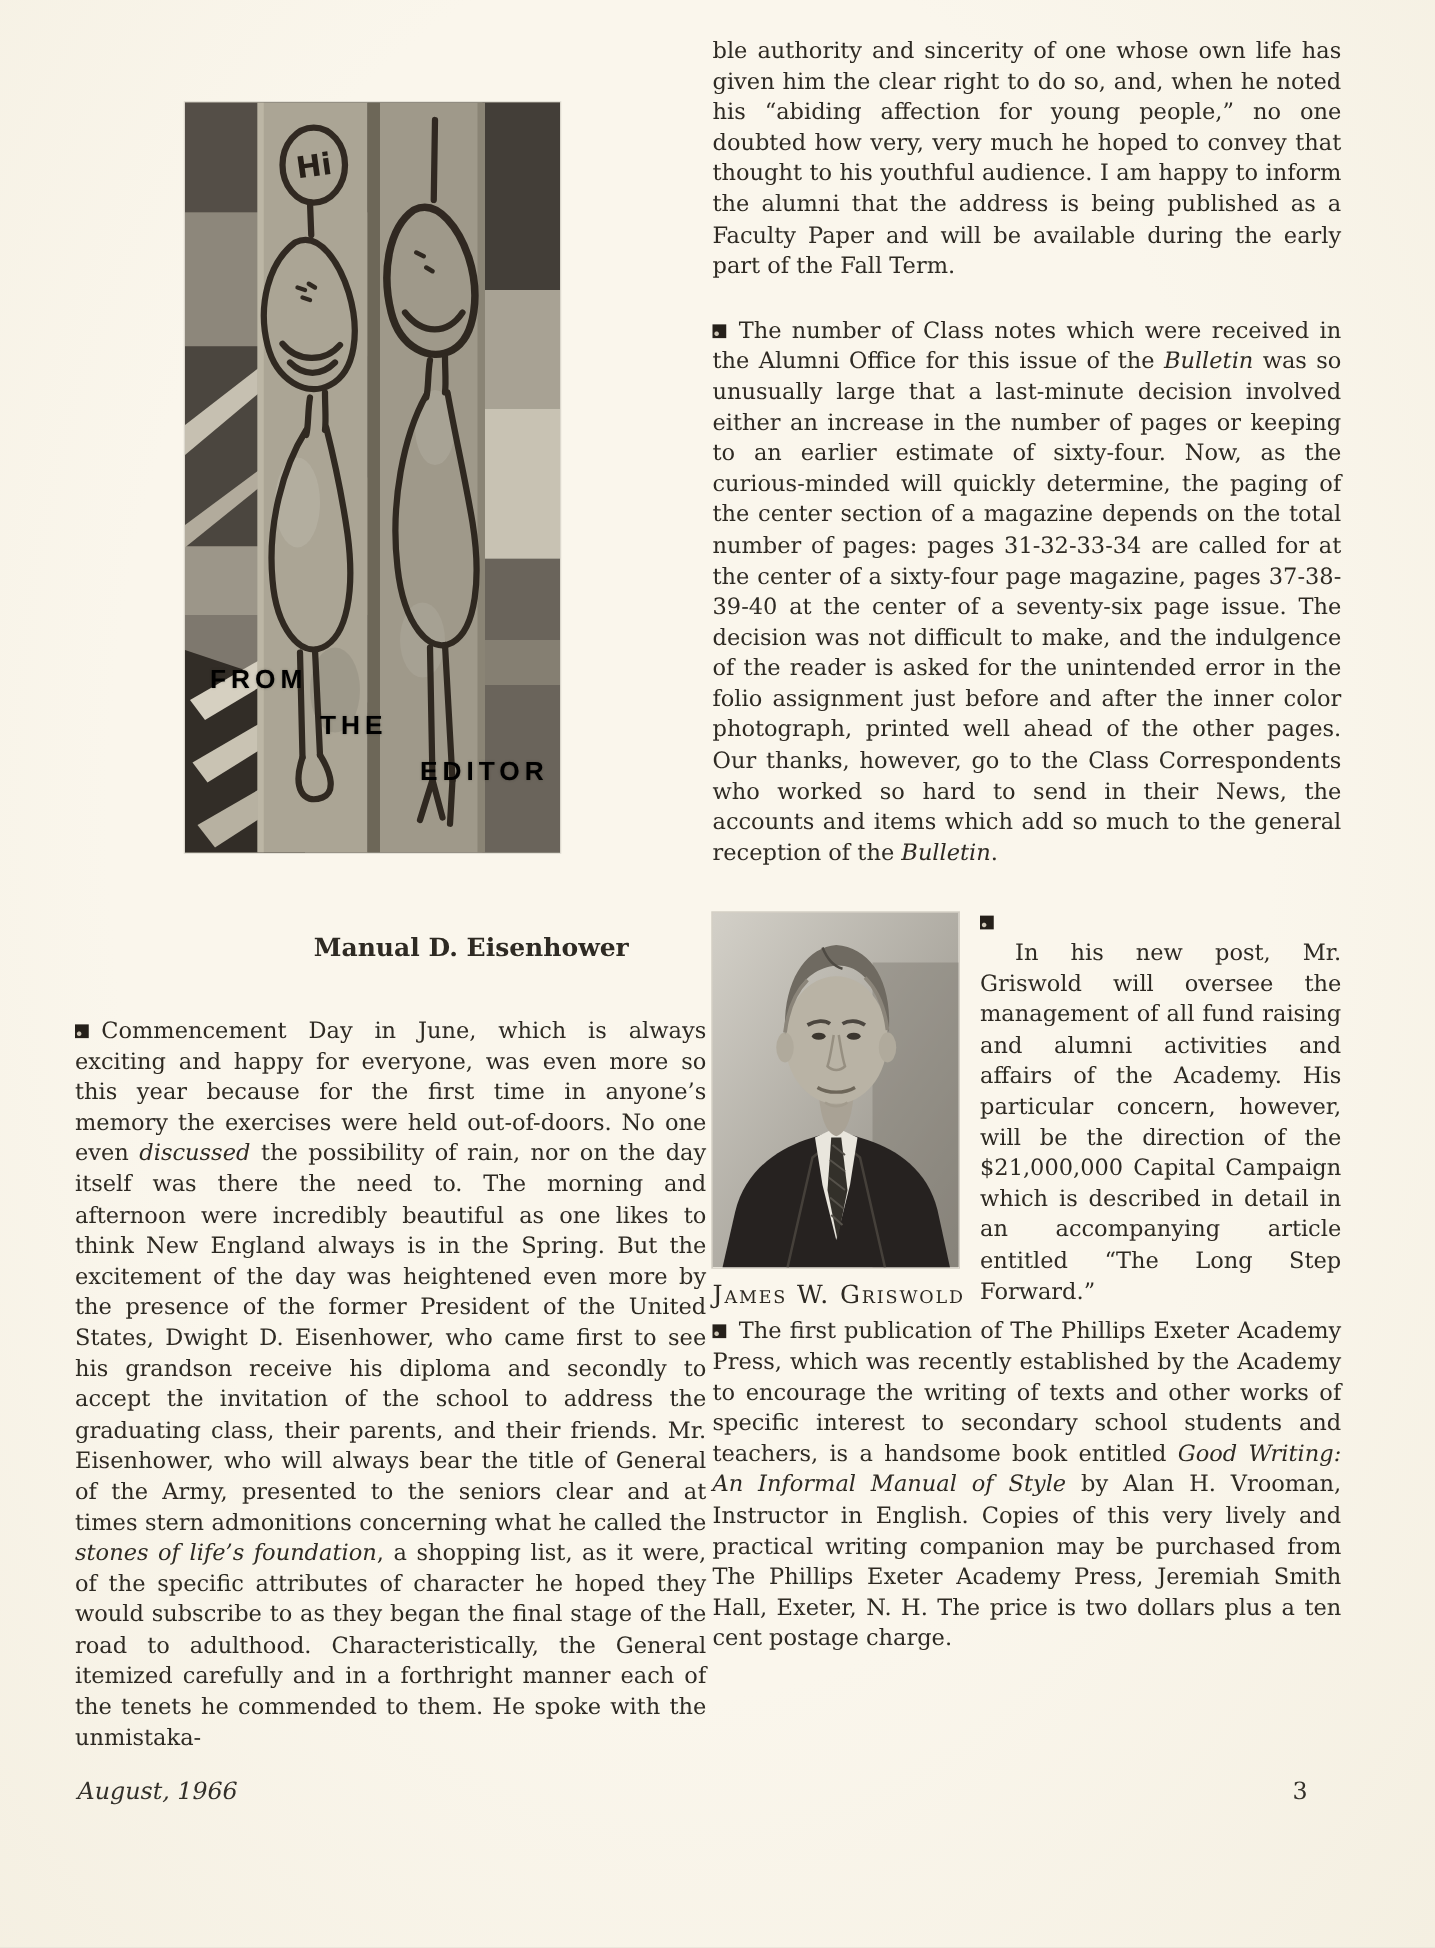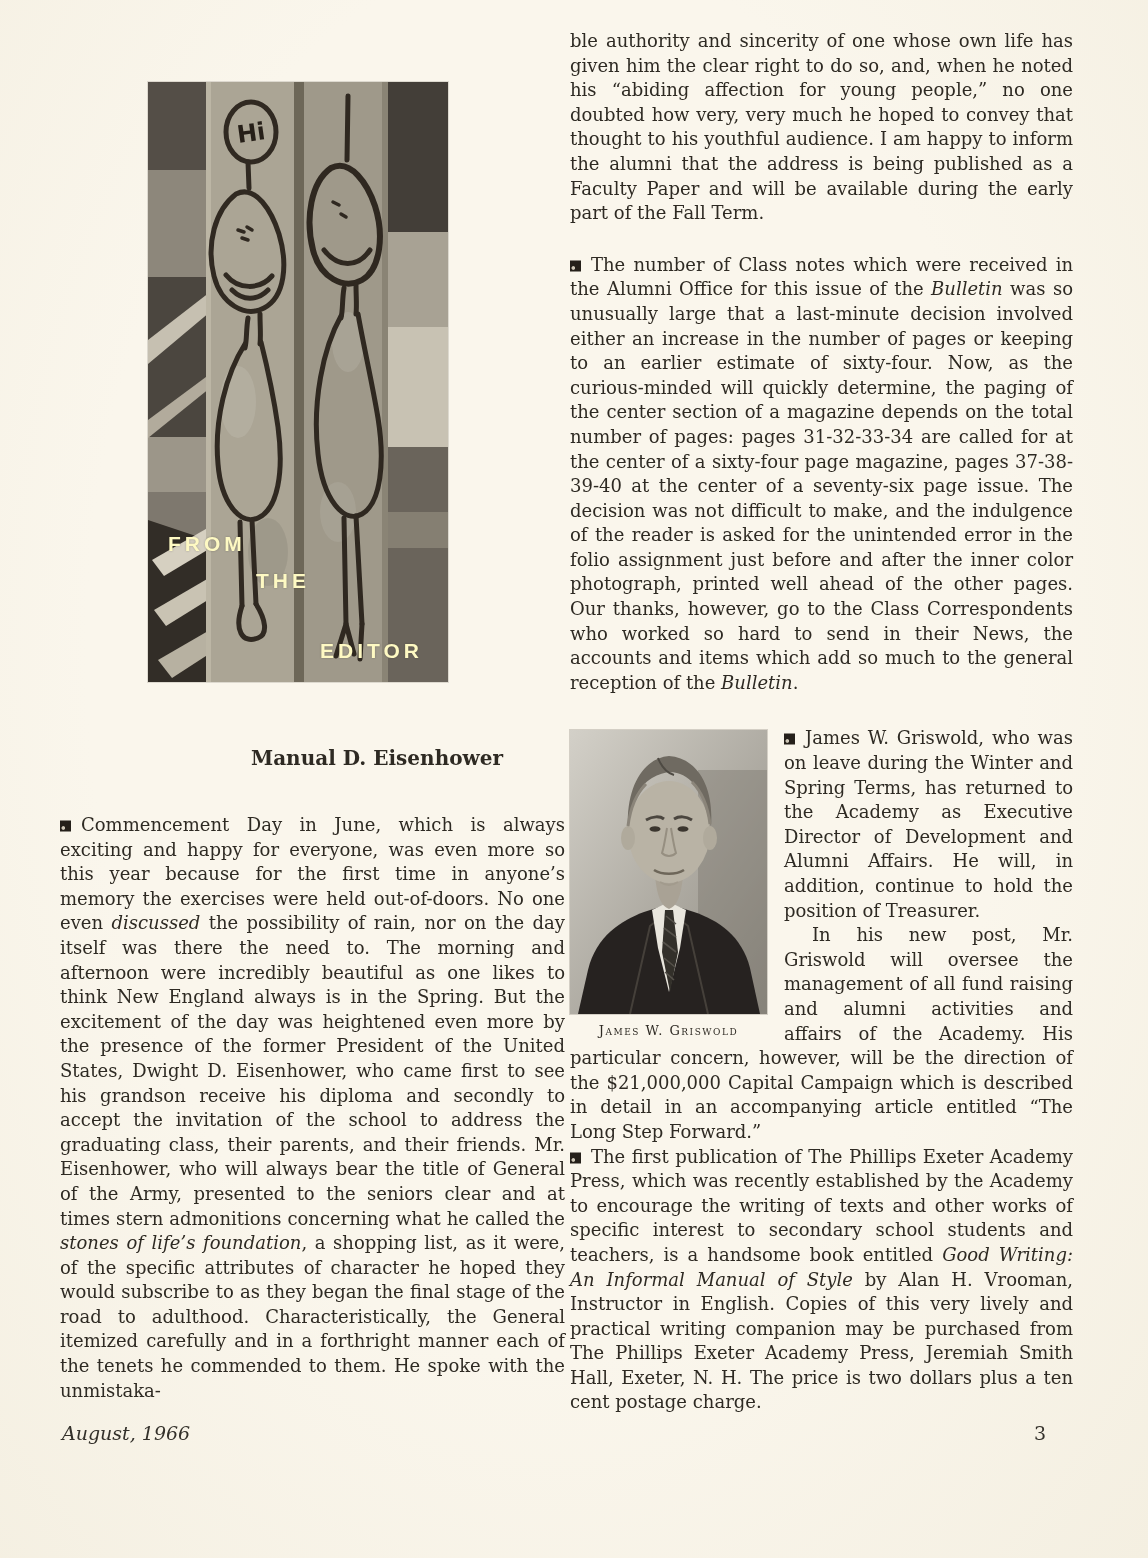--- a/index.html
+++ b/index.html
@@ -40,26 +40,26 @@
     background:#7e786e;
     box-shadow:0 0 0 1px rgba(60,54,44,.15);
   }
   .editor-photo svg{display:block;width:300px;height:600px;}
   .overlay-word{
     position:absolute;
     font-family:"Liberation Sans","DejaVu Sans",sans-serif;
     font-weight:bold;
     font-size:21px;
     letter-spacing:4px;
-    color:#fef9c3;
+    color:#000000;
     text-shadow:0 0 2px rgba(40,36,30,.35);
   }
   .ow-1{left:20px;top:450px;}
   .ow-2{left:108px;top:487px;}
-  .ow-3{left:172px;top:524px;margin-top:33px;}
+  .ow-3{left:188px;top:524px;}
 
   
   .quote{margin:64px 0 0 35px;width:412px;}
   .quote-text{
     margin:0;font-size:19px;line-height:26.5px;
     font-style:italic;text-align:justify;text-indent:27px;
     color:#332f28;
   }
   .quote-attr{
     margin:12px 4px 0 0;
@@ -76,21 +76,21 @@
   .griswold-photo-block{
     float:left;width:197px;margin:4px 17px 6px 0;
   }
   .griswold-photo{
     width:197px;height:284px;display:block;
     box-shadow:0 0 0 1px rgba(60,54,44,.2);
   }
   .griswold-caption{
     margin-top:9px;text-align:center;
     font-variant:small-caps;
-    font-size:13px;letter-spacing:1.5px;
+    font-size:20px;letter-spacing:1.5px;
     color:#2e2a23;white-space:nowrap;
   }
   .griswold-p2{text-indent:28px;margin-top:0;}
   .press{clear:both;}
 
   
   .footer-date{
     position:absolute;left:62px;top:1422px;
     font-style:italic;font-size:19px;color:#33302a;
   }
@@ -216,21 +216,21 @@
           <path d="M 76,90 C 83,86 90,86 94,89" stroke="#4b463f" stroke-width="3" fill="none"></path>
           <path d="M 104,89 C 109,86 116,86 122,90" stroke="#4b463f" stroke-width="3" fill="none"></path>
           <ellipse cx="85" cy="99" rx="5.5" ry="2.8" fill="#3b362f"></ellipse>
           <ellipse cx="113" cy="99" rx="5.5" ry="2.8" fill="#3b362f"></ellipse>
           <path d="M 97,98 C 95,110 94,117 92,123 C 96,127 102,127 106,123 C 104,117 103,110 101,98" stroke="#968f81" stroke-width="2" fill="none"></path>
           <path d="M 84,140 C 92,145 106,145 114,140" stroke="#6d6659" stroke-width="2.6" fill="none"></path>
           <path d="M 90,152 C 96,156 102,156 108,152" stroke="#a29b8d" stroke-width="2" fill="none"></path>
         </svg>
         <div class="griswold-caption">James W. Griswold</div>
       </div>
-      <p class="body-para"><span class="marker"></span><span><span>James W. Griswold, who was on leave during the Winter and Spring Terms, has returned to the Academy as Executive Director of Development and Alumni Affairs.  He will, in addition, continue to hold the position of Treasurer.</span></span></p>
+      <p class="body-para"><span class="marker"></span></p>
       <p class="body-para griswold-p2"><span>In his new post, Mr. Griswold will oversee the management of all fund raising and alumni activities and affairs of the Academy.  His particular concern, however, will be the direction of the $21,000,000 Capital Campaign which is described in detail in an accompanying article entitled “The Long Step Forward.”</span></p>
     </div>
 
     <p class="body-para press"><span class="marker"></span><span><span>The first publication of The Phillips Exeter Academy Press, which was recently established by the Academy to encourage the writing of texts and other works of specific interest to secondary school students and teachers, is a handsome book entitled </span><i>Good Writing:  An Informal Manual of Style</i><span> by Alan H. Vrooman, Instructor in English.  Copies of this very lively and practical writing companion may be purchased from The Phillips Exeter Academy Press, Jeremiah Smith Hall, Exeter, N. H.  The price is two dollars plus a ten cent postage charge.</span></span></p>
   </div>
 
   <div class="footer-date">August, 1966</div>
   <div class="footer-page">3</div>
 
 </div>

